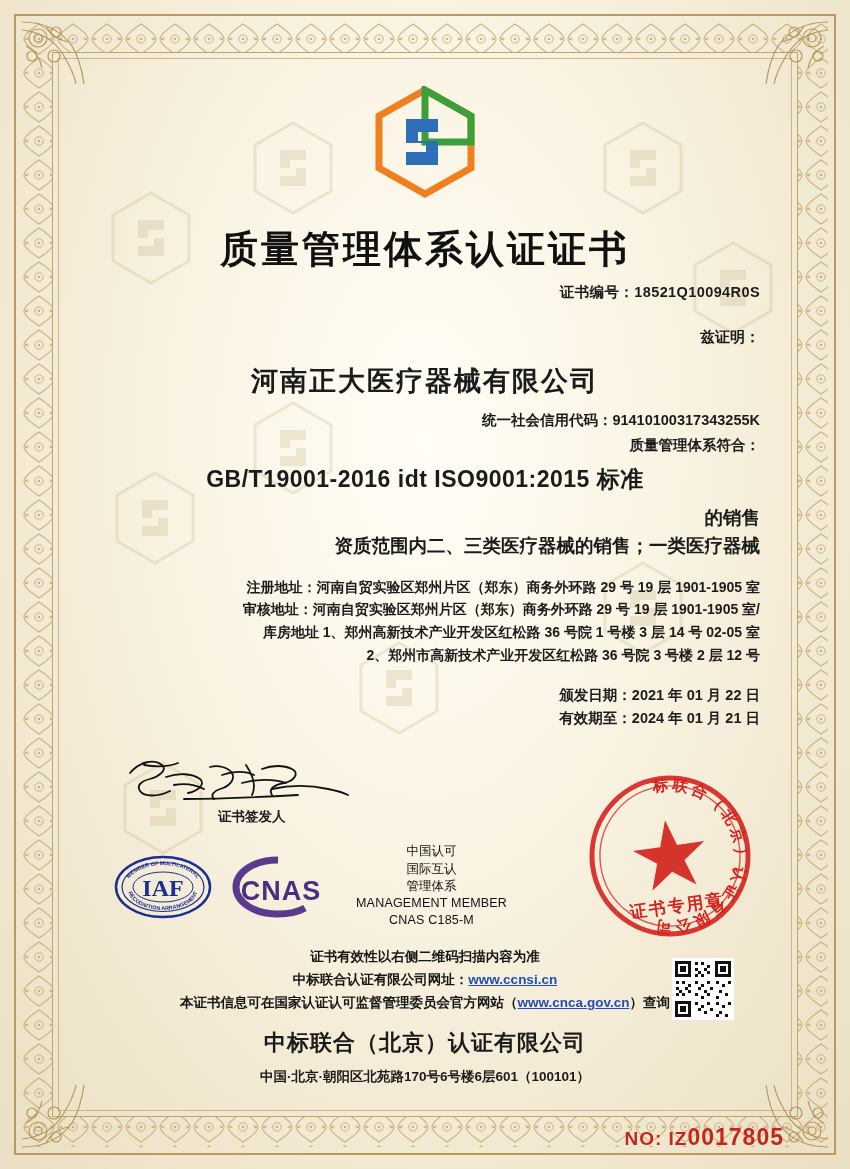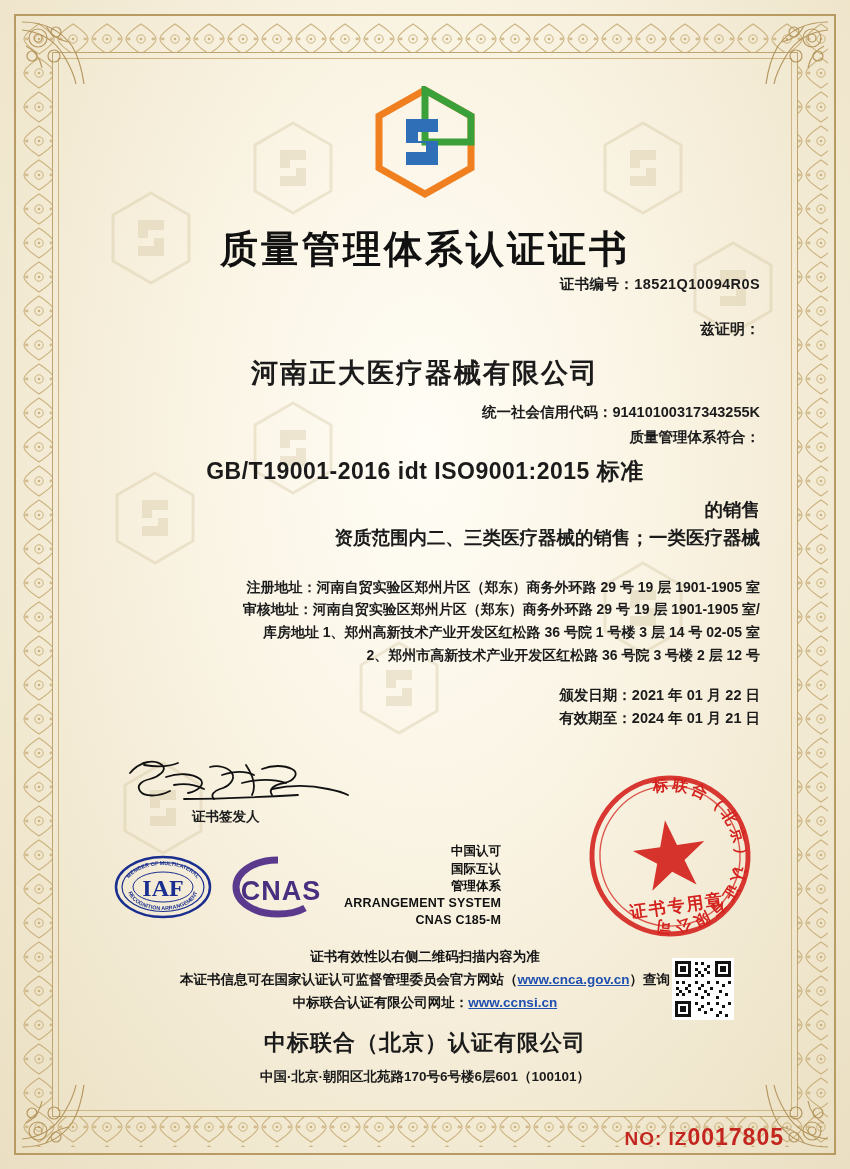--- a/index.html
+++ b/index.html
@@ -95,21 +95,21 @@
   .cert-title {
     margin-top: 22px;
     font-size: 38px;
     font-weight: bold;
     letter-spacing: 3px;
     color: #111;
     font-family: "DejaVu Sans", "Liberation Sans", sans-serif;
   }
 
   .cert-no-row {
-    margin-top: 0;
+    margin-top: 8px;
     text-align: right;
     padding-right: 10px;
     font-size: 14.5px;
     font-weight: bold;
     letter-spacing: .4px;
   }
 
   .hereby {
     margin-top: 26px;
     text-align: right;
@@ -153,21 +153,21 @@
   .scope {
     margin-top: 9px;
     text-align: right;
     padding-right: 10px;
     font-size: 18.5px;
     font-weight: bold;
     line-height: 1.5;
   }
 
   .addresses {
-    margin-top: 24px;
+    margin-top: 16px;
     text-align: right;
     padding-right: 10px;
     font-size: 14px;
     line-height: 1.62;
     font-weight: bold;
     color: #1b1b1b;
   }
   .addresses div { white-space: nowrap; }
 
   .dates {
@@ -184,42 +184,43 @@
     margin-top: 24px;
     text-align: left;
     padding-left: 42px;
     position: relative;
     height: 74px;
   }
   .sig-svg { width: 230px; height: 52px; display: block; }
   .sig-label {
     font-size: 13.5px;
     font-weight: bold;
-    margin-left: 70px;
+    margin-left: 96px;
     margin-top: 1px;
   }
 
   
   .logos-row {
     margin-top: 6px;
     display: flex;
     align-items: center;
     gap: 14px;
     padding-left: 34px;
     position: relative;
     height: 104px;
   }
   .iaf-logo { width: 98px; height: 64px; flex: 0 0 auto; }
   .cnas-logo { width: 104px; height: 62px; flex: 0 0 auto; }
   .cnas-text {
-    text-align: right;
+    text-align: center;
     font-size: 12.5px;
     line-height: 1.38;
-    font-weight: bold;
+    font-weight: normal;
     color: #111;
+    margin-left: 12px;
   }
   .cnas-text .en { font-family: "Liberation Sans", sans-serif; letter-spacing: .2px; }
 
   
   .seal {
     position: absolute;
     right: 96px;
     top: 772px;
     width: 168px; height: 168px;
     pointer-events: none;
@@ -473,29 +474,29 @@
 
       <svg class="cnas-logo" viewBox="0 0 104 62">
         <path d="M52 4 C28 4 10 16 10 31 C10 46 28 58 52 58 C62 58 72 56 79 52" fill="none" stroke="#5b3a8e" stroke-width="7"></path>
         <text x="55" y="44" text-anchor="middle" font-family="Liberation Sans, sans-serif" font-size="27" font-weight="bold" fill="#4a2f80" letter-spacing="1">CNAS</text>
       </svg>
 
       <div class="cnas-text">
         <div>中国认可</div>
         <div>国际互认</div>
         <div>管理体系</div>
-        <div class="en">ARRANGEMENT  SYSTEM</div>
+        <div class="en">MANAGEMENT  MEMBER</div>
         <div class="en">CNAS C185-M</div>
       </div>
     </div>
 
     <div class="notes">
       <div>证书有效性以右侧二维码扫描内容为准</div>
+      <div>中标联合认证有限公司网址：<span class="blue">www.ccnsi.cn</span></div>
       <div>本证书信息可在国家认证认可监督管理委员会官方网站（<span class="blue">www.cnca.gov.cn</span>）查询</div>
-      <div>中标联合认证有限公司网址：<span class="blue">www.ccnsi.cn</span></div>
 
       <svg class="qr" viewBox="0 0 62 62">
         <rect x="0" y="0" width="62" height="62" fill="#ffffff"></rect>
         <g fill="#111">
           <rect x="3" y="3" width="16" height="16"></rect>
             <rect x="6" y="6" width="10" height="10" fill="#fff"></rect>
             <rect x="8" y="8" width="6" height="6"></rect>
           <rect x="43" y="3" width="16" height="16"></rect>
             <rect x="46" y="6" width="10" height="10" fill="#fff"></rect>
             <rect x="48" y="8" width="6" height="6"></rect>

